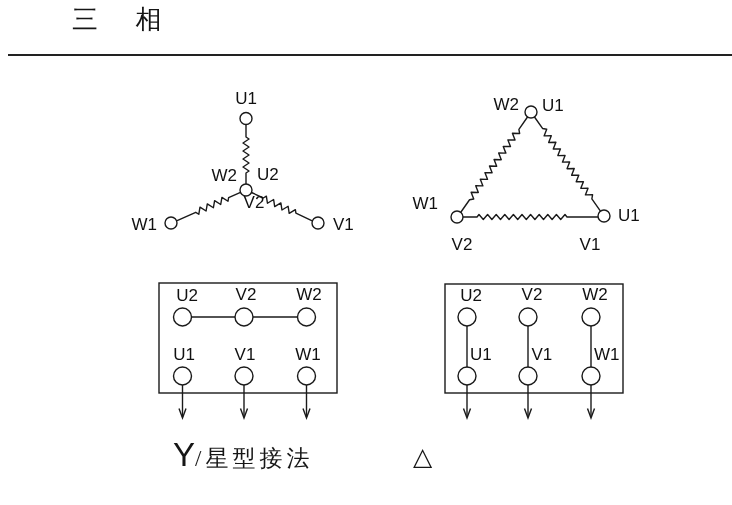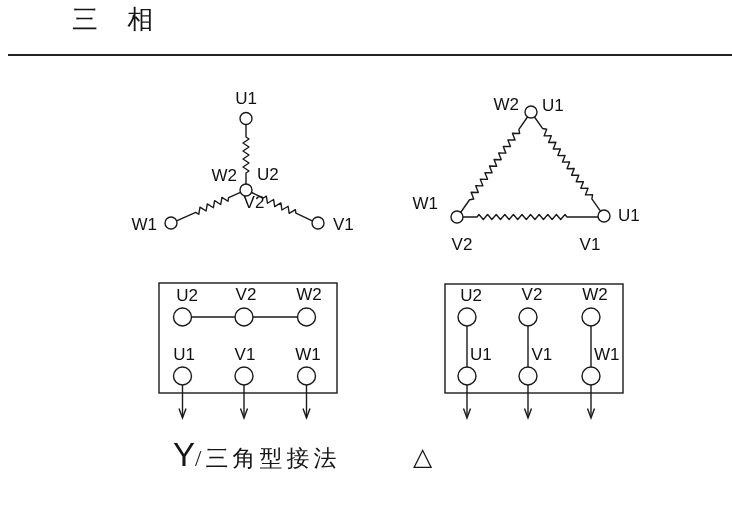--- a/index.html
+++ b/index.html
@@ -4,21 +4,21 @@
 <style>
   html,body{margin:0;padding:0;background:#fff;}
   .page{
     position:relative;width:732px;height:505px;background:#ffffff;
     font-family:"Liberation Sans","DejaVu Sans",sans-serif;color:#111;
     overflow:hidden;
   }
   .title{
     position:absolute;left:72px;top:2px;font-size:26px;letter-spacing:2px;
     word-spacing:18px;color:#151515;
-    font-family:Liberation Sans, sans-serif;
+    font-family:Liberation Mono, monospace;
   }
   .rule{
     position:absolute;left:8px;top:54px;width:724px;height:2px;background:#222;
   }
   svg text{
     font-family:"Liberation Sans","DejaVu Sans",sans-serif;
     font-size:17px;fill:#111;
   }
   .caption{
     position:absolute;display:flex;align-items:baseline;color:#161616;
@@ -139,19 +139,19 @@
       <text x="595" y="300" text-anchor="middle">W2</text>
       <text x="470" y="360" text-anchor="start">U1</text>
       <text x="531.5" y="360" text-anchor="start">V1</text>
       <text x="594" y="360" text-anchor="start">W1</text>
     </g>
   </svg>
 
   
   <div class="caption caption-star">
     <span class="cap-symbol-star">Y</span>
-      <span class="cap-text">/三角型接法</span>
+      <span class="cap-text">/星型接法</span>
   </div>
   <div class="caption caption-delta">
     <span class="cap-symbol-delta">△</span>
   </div>
 
 </div>
 
 </body></html>

